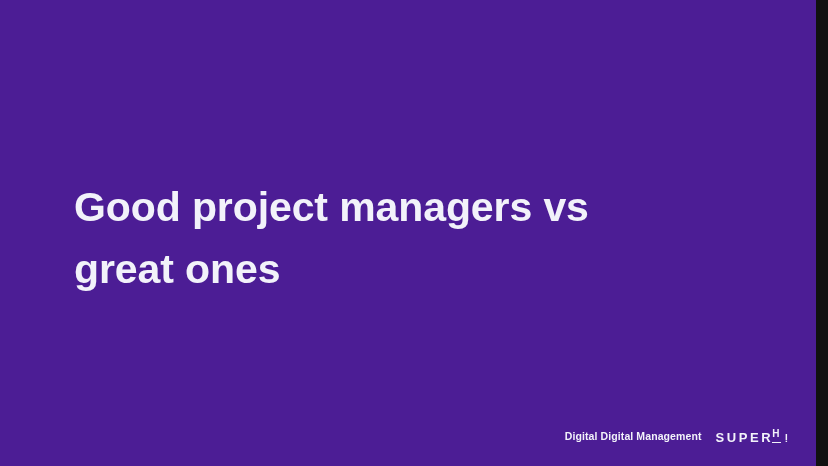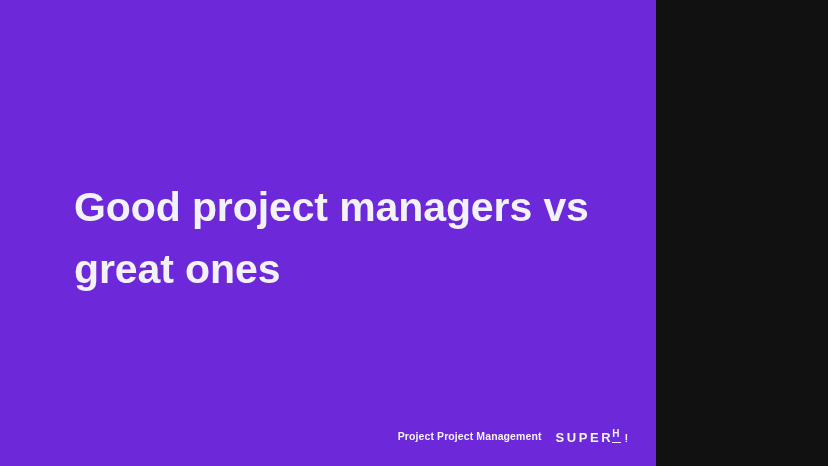--- a/index.html
+++ b/index.html
@@ -6,24 +6,24 @@
   html, body {
     margin: 0;
     padding: 0;
   }
   body {
     background: #111;
     font-family: "Liberation Sans", sans-serif;
   }
   .slide {
     position: relative;
-    width: 656px;
+    width: 816px;
     height: 466px;
     overflow: hidden;
-    background: #6d28d9;
+    background: #4c1d95;
     box-sizing: border-box;
     text-decoration: underline;
   }
   .slide-title {
     position: absolute;
     left: 74px;
     top: 176px;
     width: 640px;
     margin: 0;
     font-family: "Liberation Sans", sans-serif;
@@ -101,21 +101,21 @@
 </head>
 <body>
 
 <div class="slide">
 
   <h1 class="slide-title">Good project managers vs
 great ones</h1>
 
   <div class="slide-footer">
 
-    <span class="footer-label">Project Project Management</span>
+    <span class="footer-label">Digital Digital Management</span>
 
     <span class="brand-logo">
       <span class="brand-word">SUPER</span>
       <span class="brand-mark">
         <span class="brand-mark-h">H</span>
         <span class="brand-mark-i">i</span>
         <span class="brand-mark-underline"></span>
       </span>
     </span>
 

